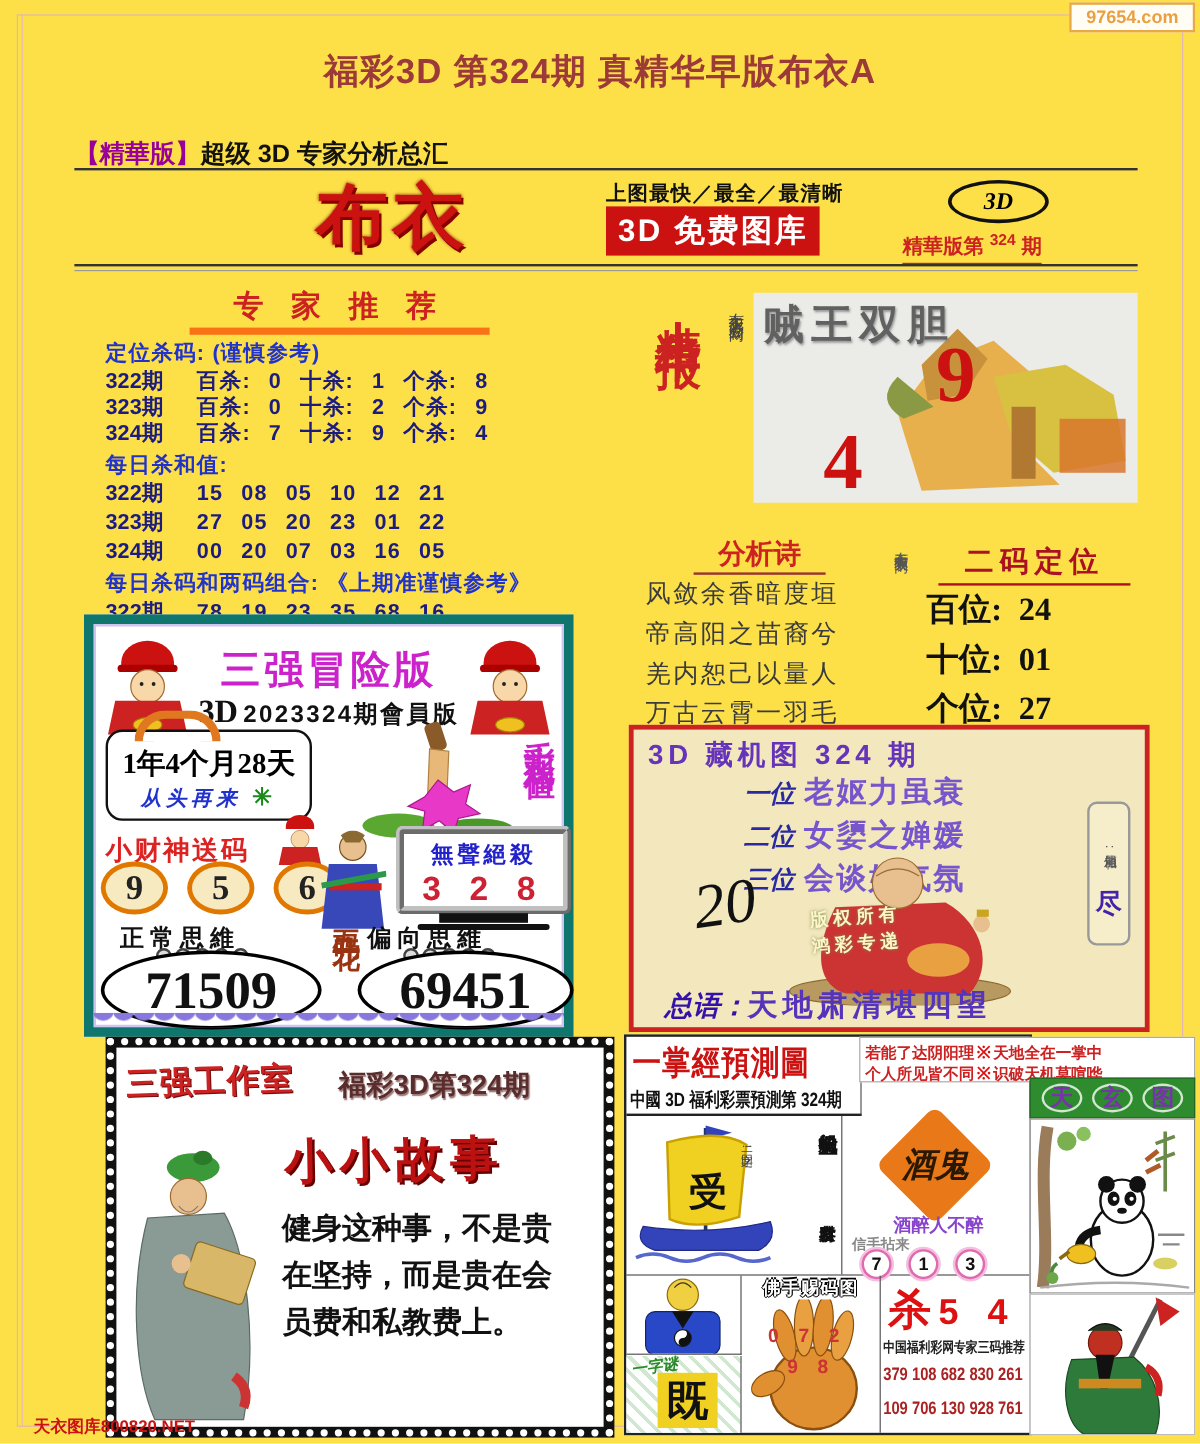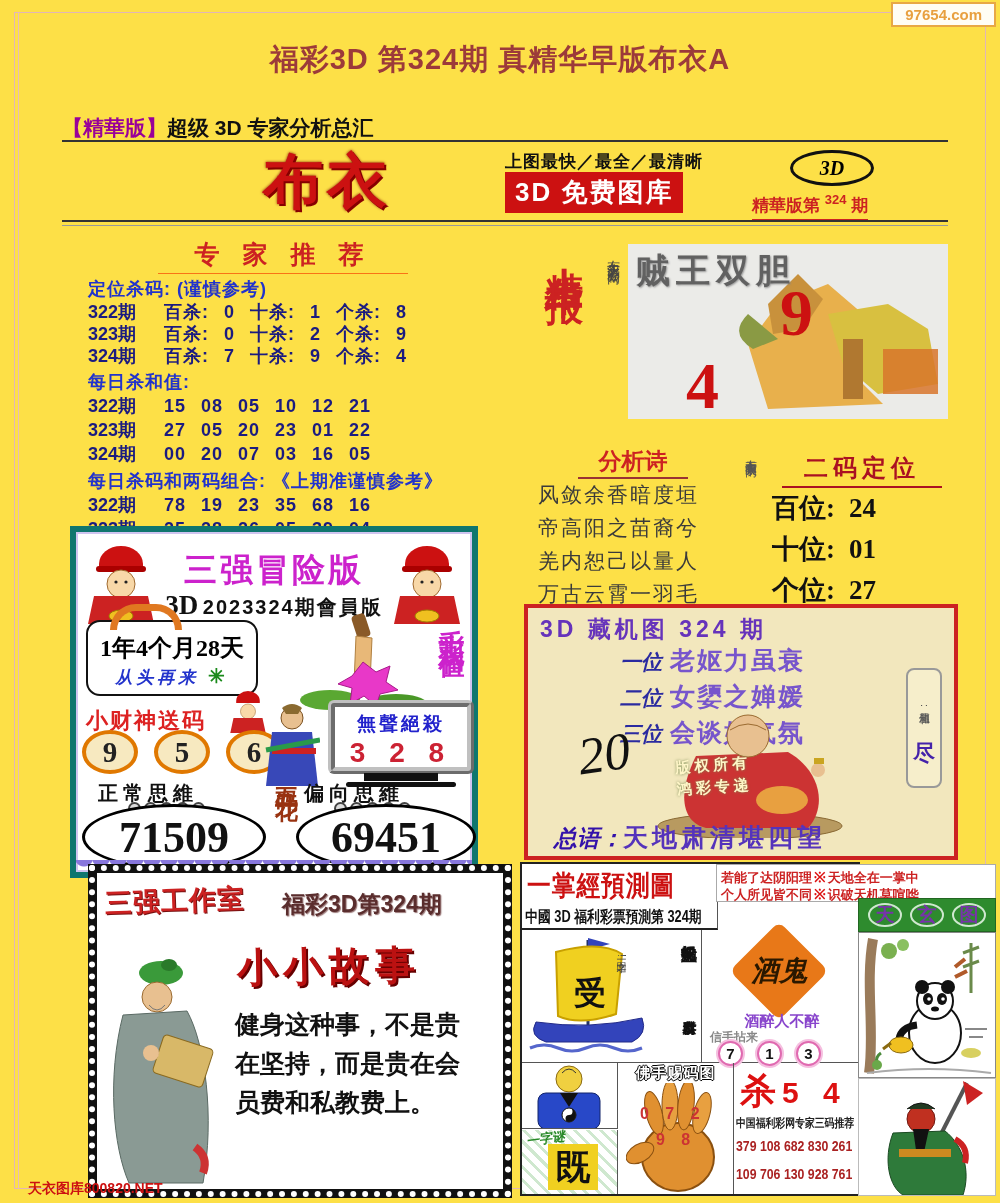--- a/index.html
+++ b/index.html
@@ -19,21 +19,21 @@
   .logo-sub1 { position:absolute; left:505px; top:150px; font-size:17px; font-weight:900; color:#111; letter-spacing:1px; }
   .logo-sub2 { position:absolute; left:505px; top:172px; background:#cc1111; color:#fff; font-size:26px; font-weight:900; padding:3px 10px; letter-spacing:2px; }
   .logo-3d { position:absolute; left:790px; top:150px; width:84px; height:36px; border:3px solid #111; border-radius:50%; display:flex; align-items:center; justify-content:center; font-size:20px; font-weight:900; font-style:italic; font-family:"Liberation Serif", serif; }
   .issue { position:absolute; left:752px; top:192px; font-size:17px; font-weight:bold; color:#cc2222; border-bottom:1px solid #cc2222; padding-bottom:2px; }
   .issue .num { font-size:13px; vertical-align:super; }
   .rule-b1 { position:absolute; left:62px; right:52px; top:220px; height:2px; background:#333; }
   .rule-b2 { position:absolute; left:62px; right:52px; top:225px; height:1px; background:#999; }
 
   
   .expert { position:absolute; left:88px; top:238px; width:430px; }
-  .expert-title { width:250px; margin-left:70px; text-align:center; font-size:25px; font-weight:900; color:#cc2222; letter-spacing:8px; border-bottom:1px solid #f97316; padding-bottom:2px; }
+  .expert-title { width:250px; margin-left:70px; text-align:center; font-size:25px; font-weight:900; color:#cc2222; letter-spacing:8px; border-bottom:6px solid #f97316; padding-bottom:2px; }
   .sec-label { font-size:18px; font-weight:900; color:#2233cc; margin-top:3px; letter-spacing:1px; }
   .erow { display:flex; font-weight:900; color:#1b1b80; font-size:18px; line-height:22px; }
   .erow .period { width:76px; }
   .erow .vals { word-spacing:9px; letter-spacing:1px; }
   .erow.sp { line-height:24px; }
 
   
   .zb-title { position:absolute; left:538px; top:242px; writing-mode:vertical-rl; height:195px; font-size:38px; font-weight:900; color:#cc2222; letter-spacing:5px; }
   .zb-side { position:absolute; left:604px; top:250px; writing-mode:vertical-rl; height:170px; font-size:13px; color:#444; letter-spacing:2px; }
   .zb-img { position:absolute; left:628px; top:244px; width:320px; height:175px; background:#ebebe8; overflow:hidden; }
@@ -45,21 +45,21 @@
   .poem { position:absolute; left:538px; top:446px; width:202px; }
   .poem-title { width:110px; margin-left:40px; text-align:center; font-size:23px; font-weight:900; color:#cc2222; border-bottom:2px solid #993333; }
   .poem-line { font-size:21px; color:#3b3b3b; line-height:33px; font-family:"Liberation Serif", serif; letter-spacing:2px; }
   .poem-side { position:absolute; left:742px; top:450px; writing-mode:vertical-rl; height:160px; font-size:12px; color:#555; letter-spacing:1px; }
   .erma { position:absolute; left:772px; top:452px; width:190px; }
   .erma-title { width:160px; margin-left:10px; text-align:center; font-size:24px; font-weight:900; color:#aa1122; letter-spacing:5px; border-bottom:2px solid #aa1122; padding-bottom:2px; }
   .erma-row { font-size:27px; color:#111; line-height:41px; font-family:"Liberation Serif", serif; font-weight:bold; }
   .erma-row .v { margin-left:14px; }
 
   
-  .sq { position:absolute; left:70px; top:526px; width:408px; height:352px; border:6px solid #0f766e; box-shadow:inset 0 0 0 2px #cfc4f0; background:#fff; }
+  .sq { position:absolute; left:70px; top:512px; width:408px; height:352px; border:8px solid #0f766e; box-shadow:inset 0 0 0 2px #cfc4f0; background:#fff; }
   .sq-title { position:absolute; left:0; right:0; top:16px; text-align:center; font-size:33px; font-weight:900; color:#cc22cc; letter-spacing:3px; }
   .sq-sub { position:absolute; left:0; right:0; top:58px; text-align:center; font-weight:900; color:#111; }
   .sq-sub .s3d { font-size:27px; font-family:"Liberation Serif", serif; }
   .sq-sub .srest { font-size:20px; letter-spacing:2px; }
   .daysbox { position:absolute; left:10px; top:88px; width:172px; height:76px; border:2px solid #111; border-radius:14px; background:#fff; }
   .daysarc { position:absolute; left:22px; top:-18px; width:72px; height:26px; border:7px solid #e07820; border-bottom:none; border-radius:72px 72px 0 0; }
   .daystext { margin-top:10px; text-align:center; font-size:24px; font-weight:bold; font-family:"Liberation Serif", serif; }
   .slogan { text-align:center; font-size:17px; font-weight:900; font-style:italic; color:#2233cc; letter-spacing:4px; }
   .slogan .star { color:#1a8a1a; font-style:normal; font-size:20px; }
   .sq-rightvert { position:absolute; right:2px; top:76px; writing-mode:vertical-rl; height:218px; font-size:26px; font-weight:900; color:#cc22cc; letter-spacing:6px; }

